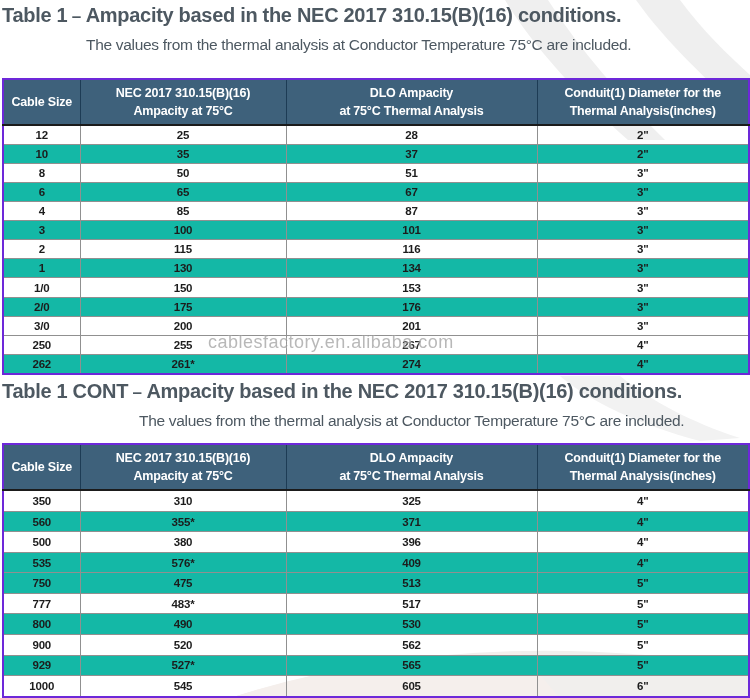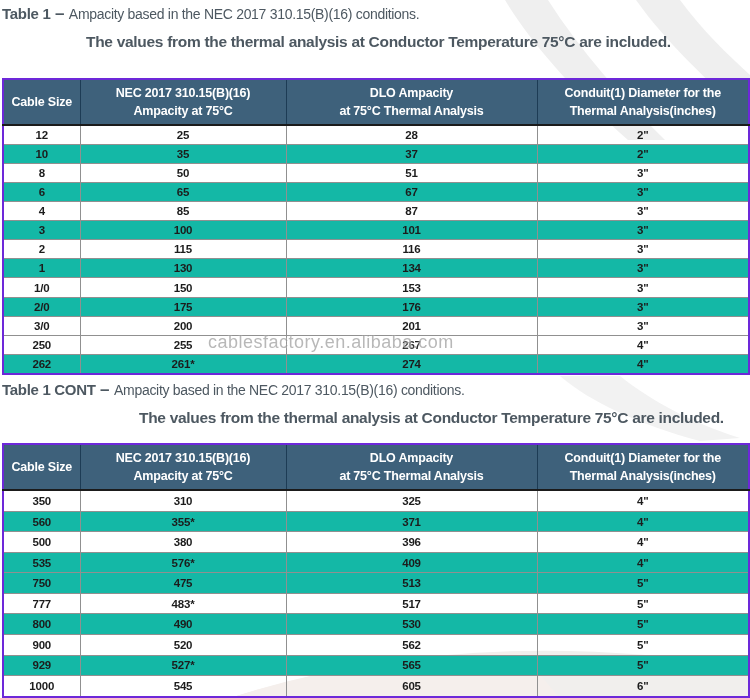--- a/index.html
+++ b/index.html
@@ -10,24 +10,24 @@
     overflow:hidden;
     font-family:"Liberation Sans", sans-serif;
   }
   
   #bg-shapes{position:absolute;left:0;top:0;width:750px;height:698px;z-index:0;}
   
   .title-block{position:absolute;left:2px;z-index:2;color:#4d5861;}
   #title1{top:4px;}
   #title2{top:380px;}
   .t-main{white-space:nowrap;}
-  .t-label{font-size:15px;font-weight:bold;letter-spacing:-0.3px;}
+  .t-label{font-size:20px;font-weight:bold;letter-spacing:-0.3px;}
   .t-dash{font-size:17px;font-weight:bold;}
-  .t-text{font-size:14px;font-weight:normal;letter-spacing:-0.3px;}
-  .t-sub{font-size:15.5px;font-weight:bold;letter-spacing:-0.3px;margin-top:9px;white-space:nowrap;text-align:right;}
+  .t-text{font-size:20px;font-weight:bold;letter-spacing:-0.3px;}
+  .t-sub{font-size:15.5px;font-weight:normal;letter-spacing:-0.3px;margin-top:9px;white-space:nowrap;text-align:right;}
   #title1 .t-sub{margin-left:84px;}
   #title2 .t-sub{margin-left:137px;}
   
   table.amp{
     position:absolute;left:2px;width:746px;z-index:1;
     border-collapse:collapse;table-layout:fixed;
     border:2px solid #6d28d9;
   }
   #table1{top:78px;height:297px;}
   #table2{top:443px;height:255px;}

